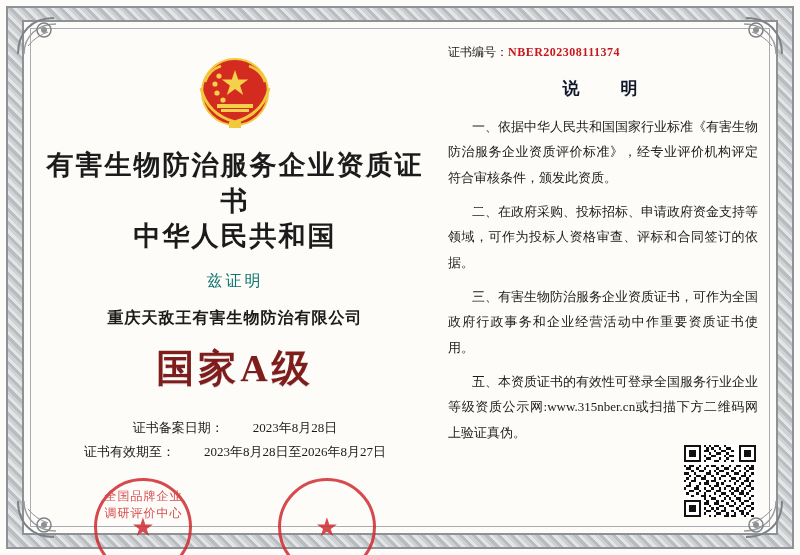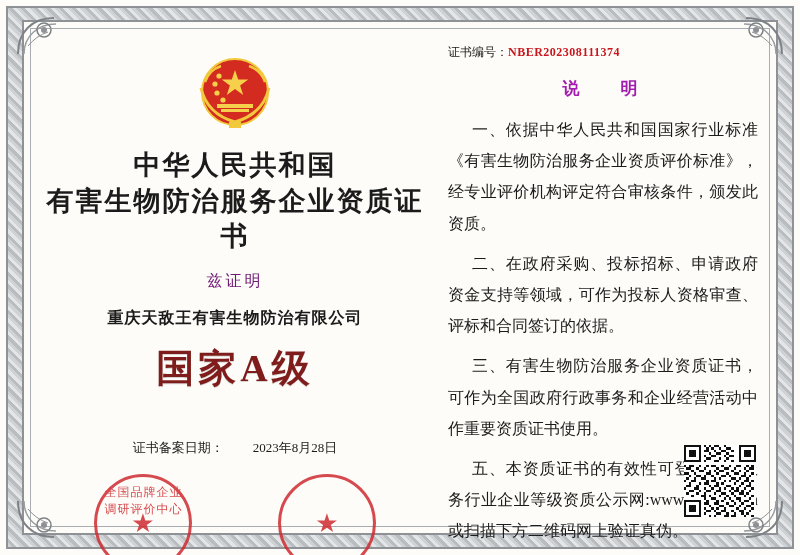--- a/index.html
+++ b/index.html
@@ -92,21 +92,21 @@
     font-weight: bold;
     color: #1b1b1b;
     font-size: 27px;
     letter-spacing: 2px;
     line-height: 1.32;
     margin-top: 2px;
   }
   .subtitle-zi {
     font-family: "Liberation Serif", serif;
     font-size: 16px;
-    color: #701a75;
+    color: #0f766e;
     margin-top: 16px;
     letter-spacing: 3px;
   }
   .company {
     font-family: "Liberation Serif", serif;
     font-size: 16px;
     font-weight: bold;
     color: #1b1b1b;
     margin-top: 16px;
     letter-spacing: 1px;
@@ -115,21 +115,21 @@
     font-family: "Liberation Serif", serif;
     font-size: 38px;
     font-weight: bold;
     color: #7f1d1d;
     letter-spacing: 4px;
     margin-top: 14px;
     text-shadow: 0 1px 0 rgba(0,0,0,0.15);
   }
 
   .dates {
-    margin-top: 42px;
+    margin-top: 22px;
     font-family: "Liberation Serif", serif;
     font-size: 13px;
     color: #1b1b1b;
     line-height: 1.85;
   }
   .date-row {
     display: flex;
     justify-content: center;
   }
   .date-label { width: 120px; text-align: left; }
@@ -182,30 +182,30 @@
     color: #c8161d;
     font-weight: bold;
     letter-spacing: 0.5px;
   }
   .notice-title {
     text-align: center;
     font-family: "Liberation Serif", serif;
     font-size: 17px;
     font-weight: bold;
     letter-spacing: 12px;
-    color: #a21caf;
+    color: #0f172a;
     margin-top: 16px;
   }
   .notice-list {
     margin-top: 14px;
     padding-right: 6px;
   }
   .notice-item {
     font-family: "Liberation Serif", serif;
-    font-size: 16px;
+    font-size: 13px;
     line-height: 1.95;
     color: #1b1b1b;
     text-indent: 24px;
     margin-bottom: 9px;
     text-align: justify;
   }
 
   
   .qr {
     position: absolute;
@@ -278,34 +278,38 @@
           <rect x="36" y="56" width="36" height="4" fill="#f5d04a"></rect>
           <rect x="40" y="61" width="28" height="3" fill="#f5d04a"></rect>
           <path d="M20 40 q6 26 34 34 q28 -8 34 -34" fill="none" stroke="#f2c83c" stroke-width="3"></path>
           <path d="M24 34 q4 -12 16 -16" fill="none" stroke="#f2c83c" stroke-width="2.5"></path>
           <path d="M84 34 q-4 -12 -16 -16" fill="none" stroke="#f2c83c" stroke-width="2.5"></path>
           <rect x="48" y="74" width="12" height="6" fill="#f2c83c"></rect>
         </svg>
       </div>
 
       <div class="title-cn">
+        <div>有害生物防治服务企业资质证书</div>
         <div>中华人民共和国</div>
-        <div>有害生物防治服务企业资质证书</div>
       </div>
 
       <div class="subtitle-zi">兹证明</div>
 
       <div class="company">重庆天敌王有害生物防治有限公司</div>
 
       <div class="grade">国家A级</div>
 
       <div class="dates">
         <div class="date-row">
           <span class="date-label">证书备案日期：</span>
           <span class="date-value">2023年8月28日</span>
+        </div>
+        <div class="date-row">
+          <span class="date-label">证书有效期至：</span>
+          <span class="date-value">2023年8月28日至2026年8月27日</span>
         </div>
       </div>
 
       <div class="seals">
         <div class="seal-block">
           <div class="seal">
             <div class="ring-text">全国品牌企业调研评价中心</div>
             <div class="star">★</div>
 
           </div>

